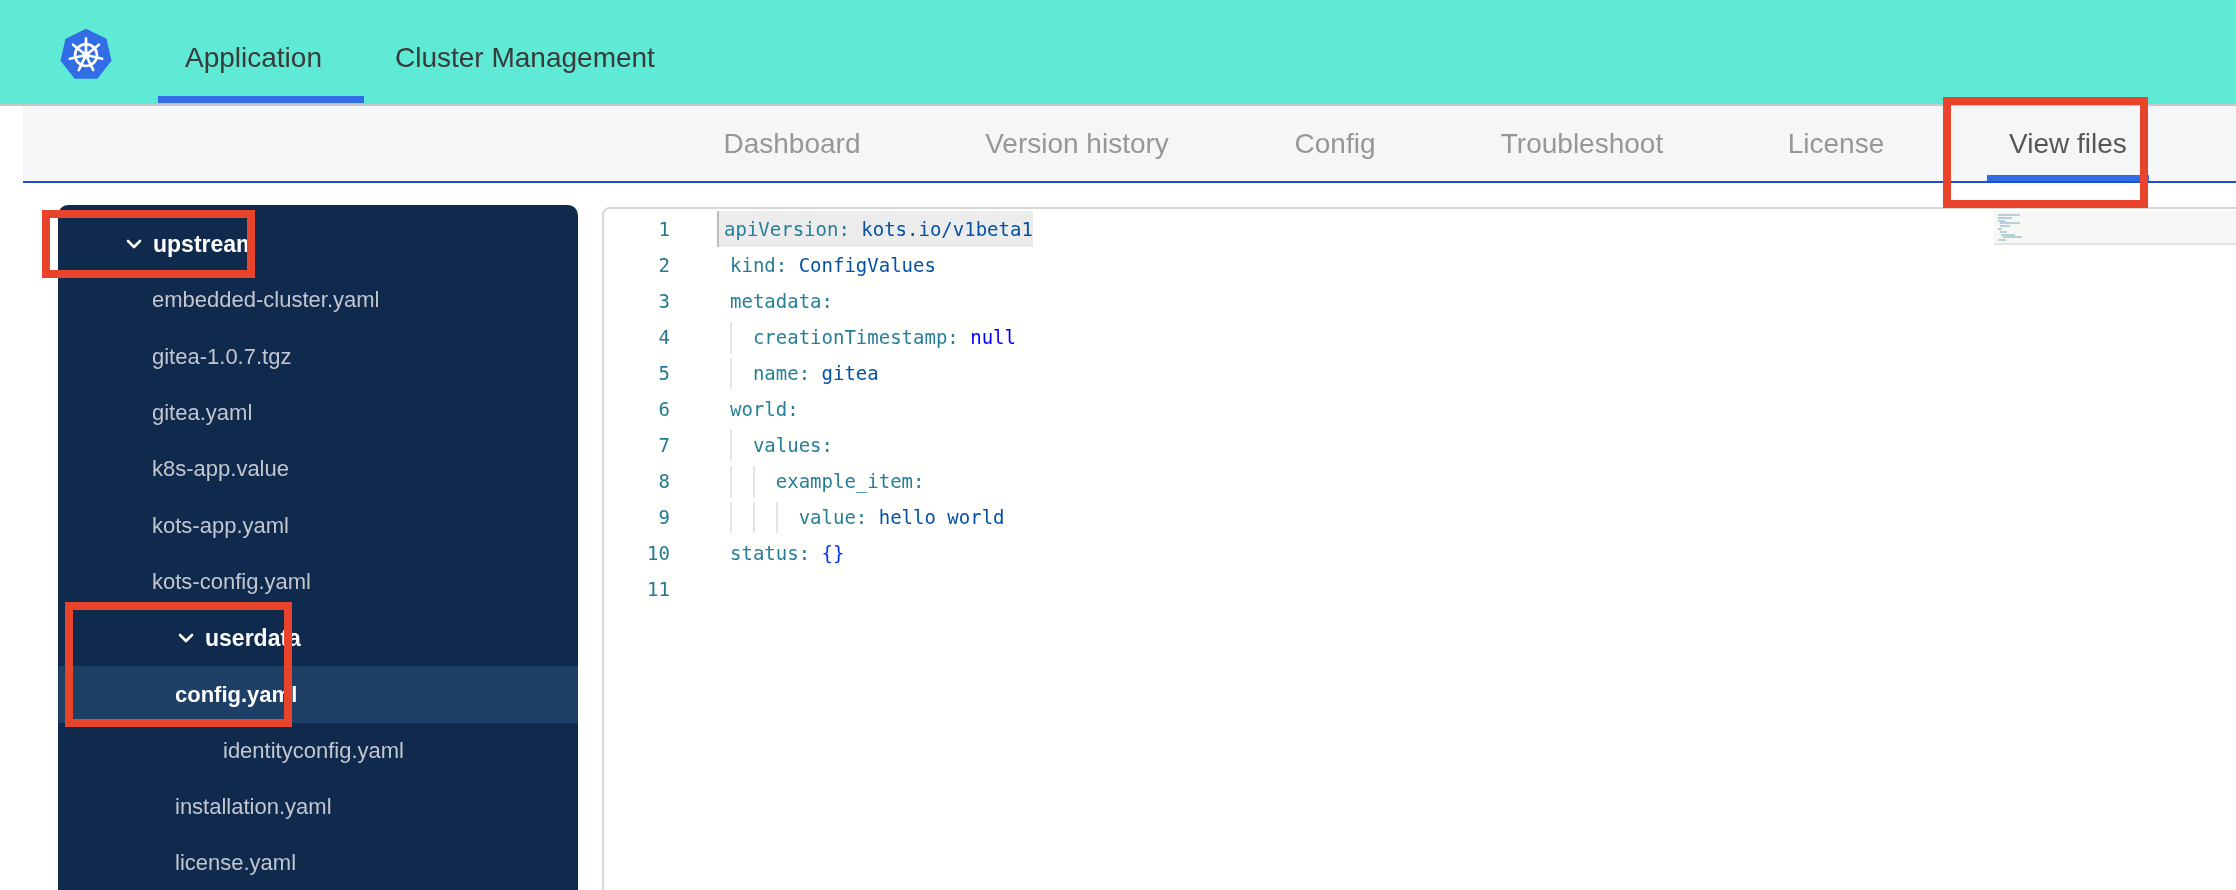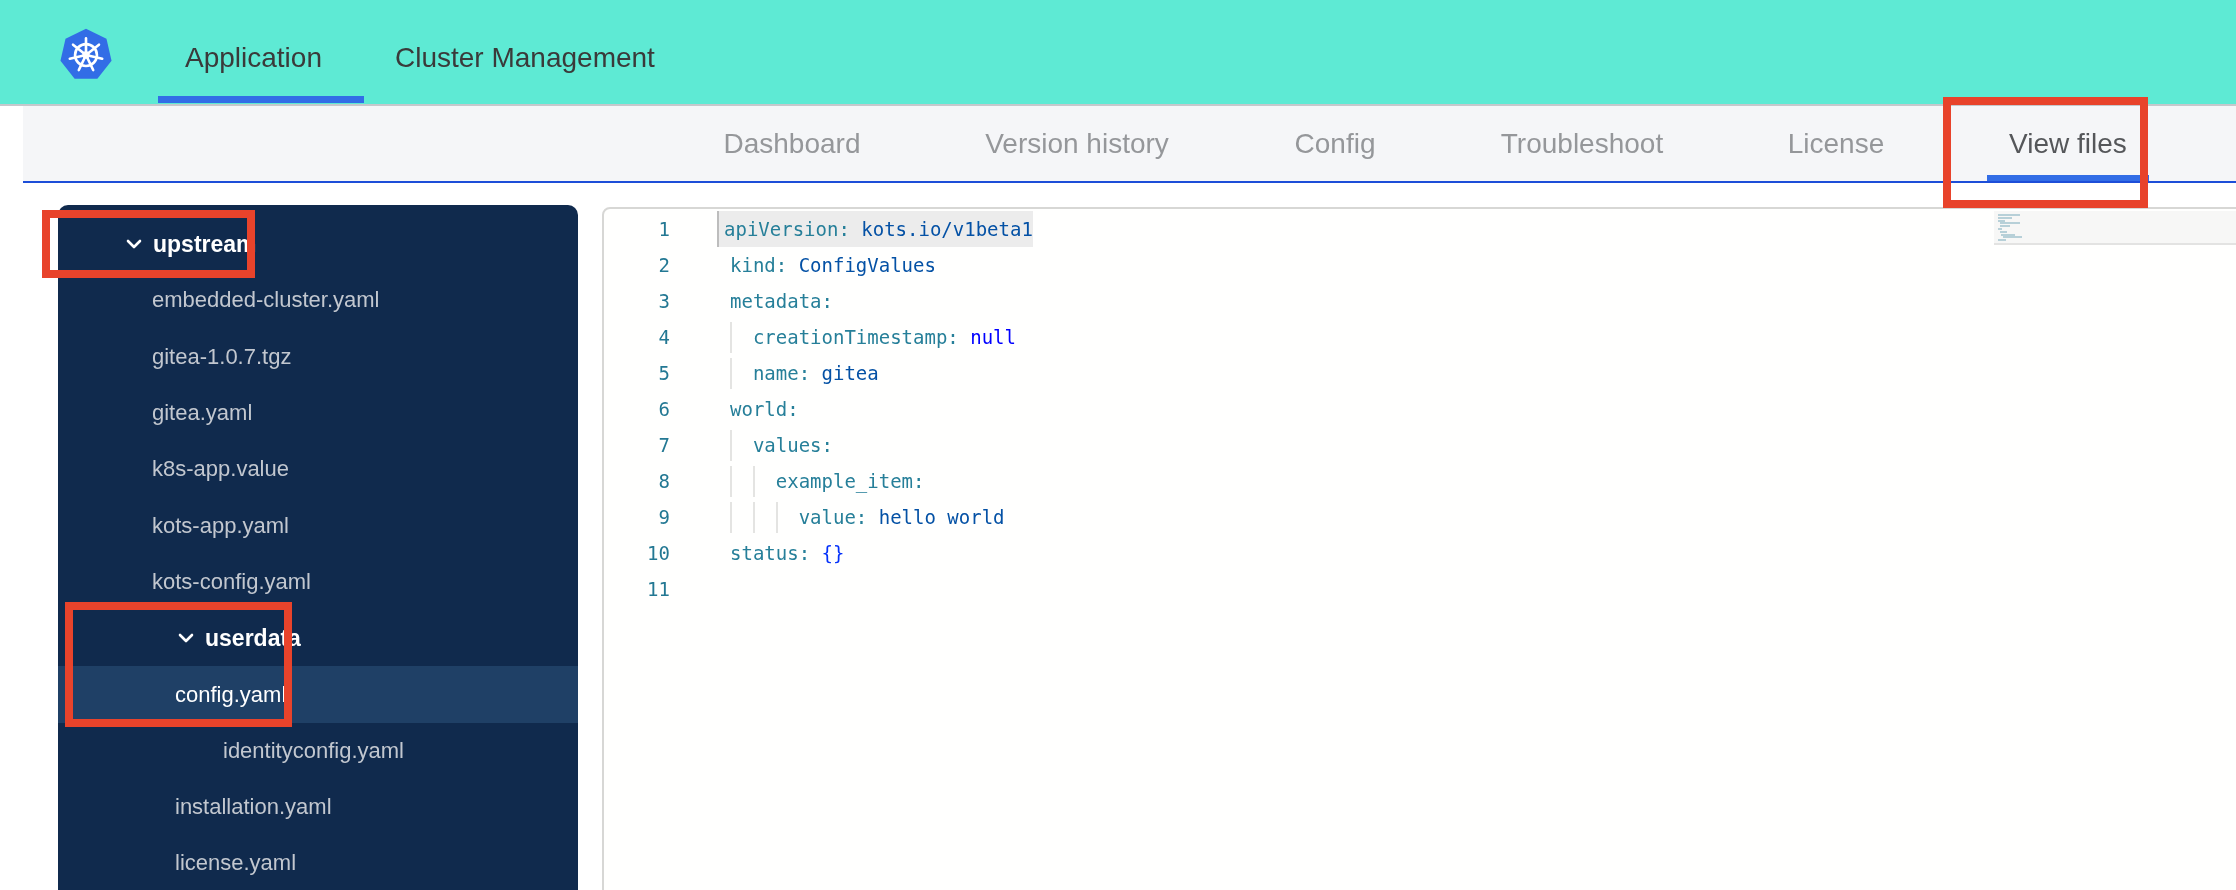--- a/index.html
+++ b/index.html
@@ -21,21 +21,21 @@
   .nav-tab{position:absolute;top:50%;transform:translate(-50%,-50%);font-size:28px;
            color:#95979a;white-space:nowrap;cursor:pointer;}
   .nav-tab.active{color:#55575a;}
   .nav-underline{position:absolute;left:1964px;top:69px;width:162px;height:6px;background:#326de6;}
   
   .sidebar{position:absolute;left:58px;top:205px;width:520px;bottom:0;background:#102a4d;
            border-radius:10px 10px 0 0;padding-top:11px;box-sizing:border-box;z-index:4;}
   .tree-row{height:56.3px;display:flex;align-items:center;font-size:22px;color:#c2c7cf;
             box-sizing:border-box;cursor:pointer;white-space:nowrap;}
   .tree-row.folder{color:#ffffff;font-weight:bold;font-size:23px;}
-  .tree-row.selected{background:#1f4066;color:#ffffff;font-weight:normal;}
+  .tree-row.selected{background:#1f4066;color:#ffffff;font-weight:bold;}
   .chev{width:20px;height:20px;margin-right:9px;flex:0 0 auto;}
   
   .editor{position:absolute;left:602px;top:207px;right:-2px;bottom:-2px;background:#fffffe;
           border:2px solid #d7d7d5;border-radius:8px 0 0 0;box-sizing:border-box;z-index:3;
           padding-top:2px;}
   .code-line{position:relative;height:36px;line-height:36px;
              font-family:"DejaVu Sans Mono",monospace;font-size:19px;white-space:pre;}
   .ln{display:inline-block;width:66px;text-align:right;color:#237893;}
   .line-content{position:absolute;left:126px;top:0;}
   .line-content.selected{background:#ececec;border-left:2px solid #bdbdbd;

